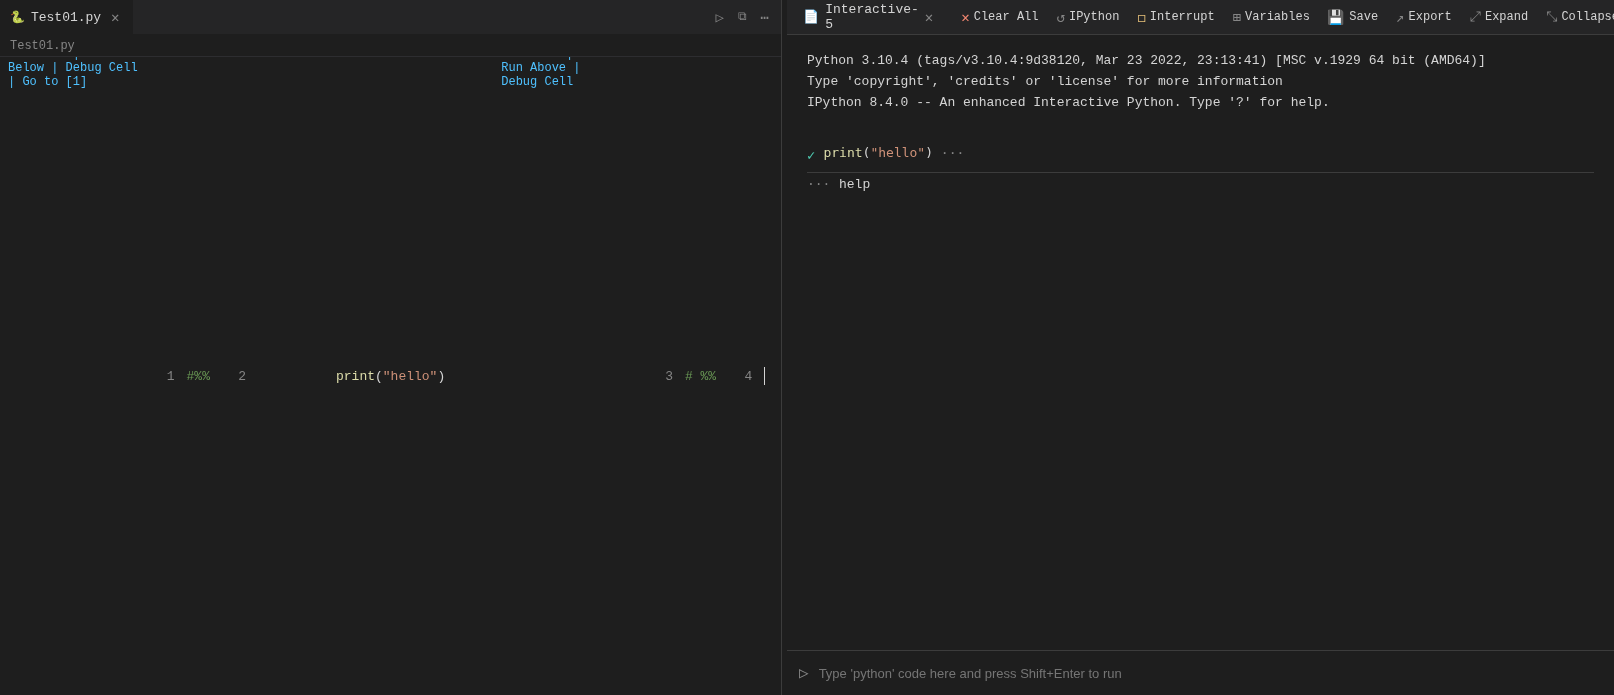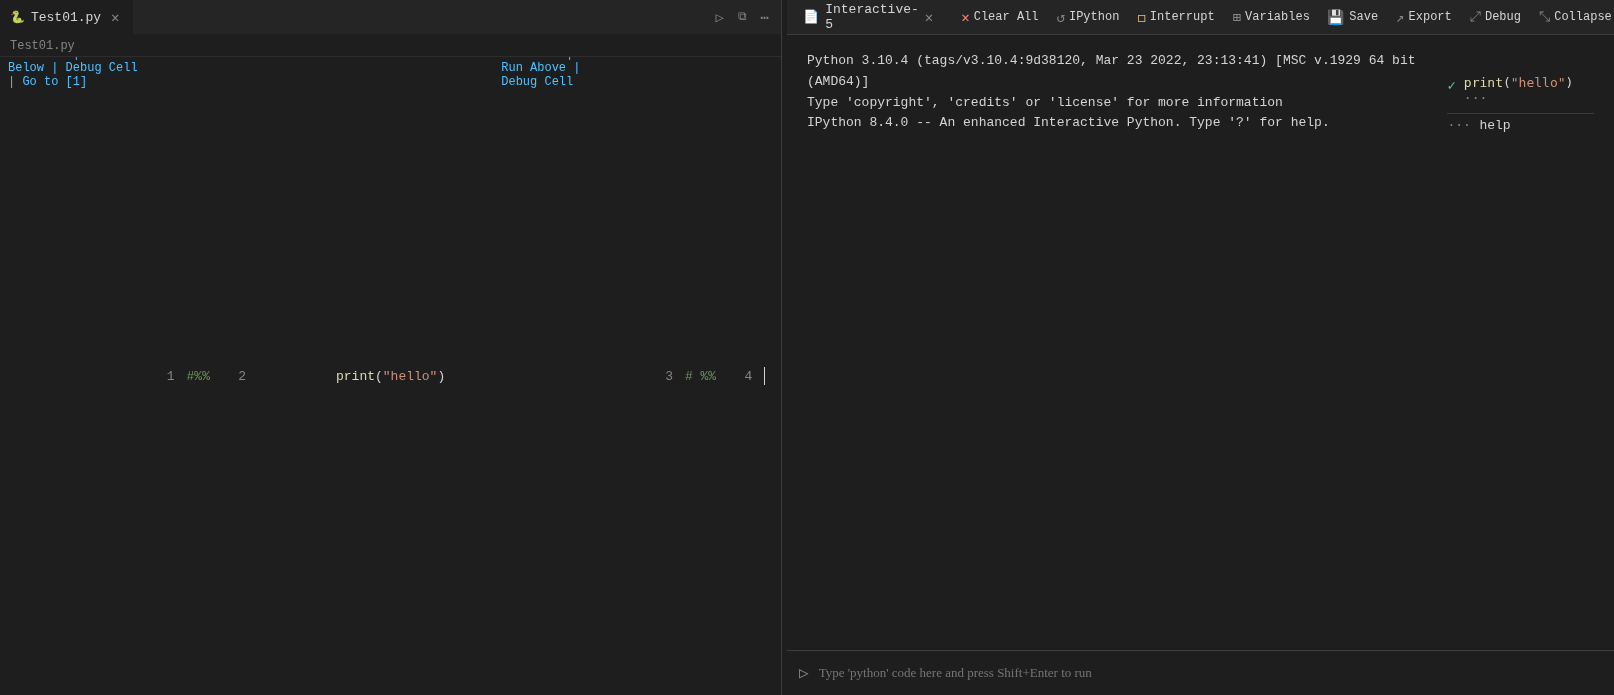--- a/index.html
+++ b/index.html
@@ -177,20 +177,21 @@
     }
     .iact-btn.danger .btn-icon { color: #f48771; }
     .iact-btn.interrupt .btn-icon { color: #e8c27a; }
 
     
     .interactive-content {
       flex: 1;
       overflow-y: auto;
       padding: 16px 20px;
       display: flex;
+      flex-direction: column;
       gap: 8px;
     }
 
     .python-info {
       color: #d4d4d4;
       line-height: 1.6;
       font-size: 13px;
     }
 
     .output-block {
@@ -255,21 +256,21 @@
       cursor: pointer;
       font-size: 16px;
       flex-shrink: 0;
     }
     .input-field {
       flex: 1;
       background: transparent;
       border: none;
       outline: none;
       color: #84cc16;
-      font-family: Liberation Serif, serif;
+      font-family: Liberation Sans, sans-serif;
       font-size: 13px;
     }
 
     
     .interactive-content::-webkit-scrollbar {
       width: 8px;
     }
     .interactive-content::-webkit-scrollbar-track {
       background: #1e1e1e;
     }
@@ -396,21 +397,21 @@
         <span>Save</span>
       </div>
 
       <div class="iact-btn">
         <span class="btn-icon">↗</span>
         <span>Export</span>
       </div>
 
       <div class="iact-btn">
         <span class="btn-icon">⤢</span>
-        <span>Debug</span>
+        <span>Expand</span>
       </div>
 
       <div class="iact-btn">
         <span class="btn-icon">⤡</span>
         <span>Collapse</span>
       </div>
 
     </div>
 
     <div class="interactive-content">

